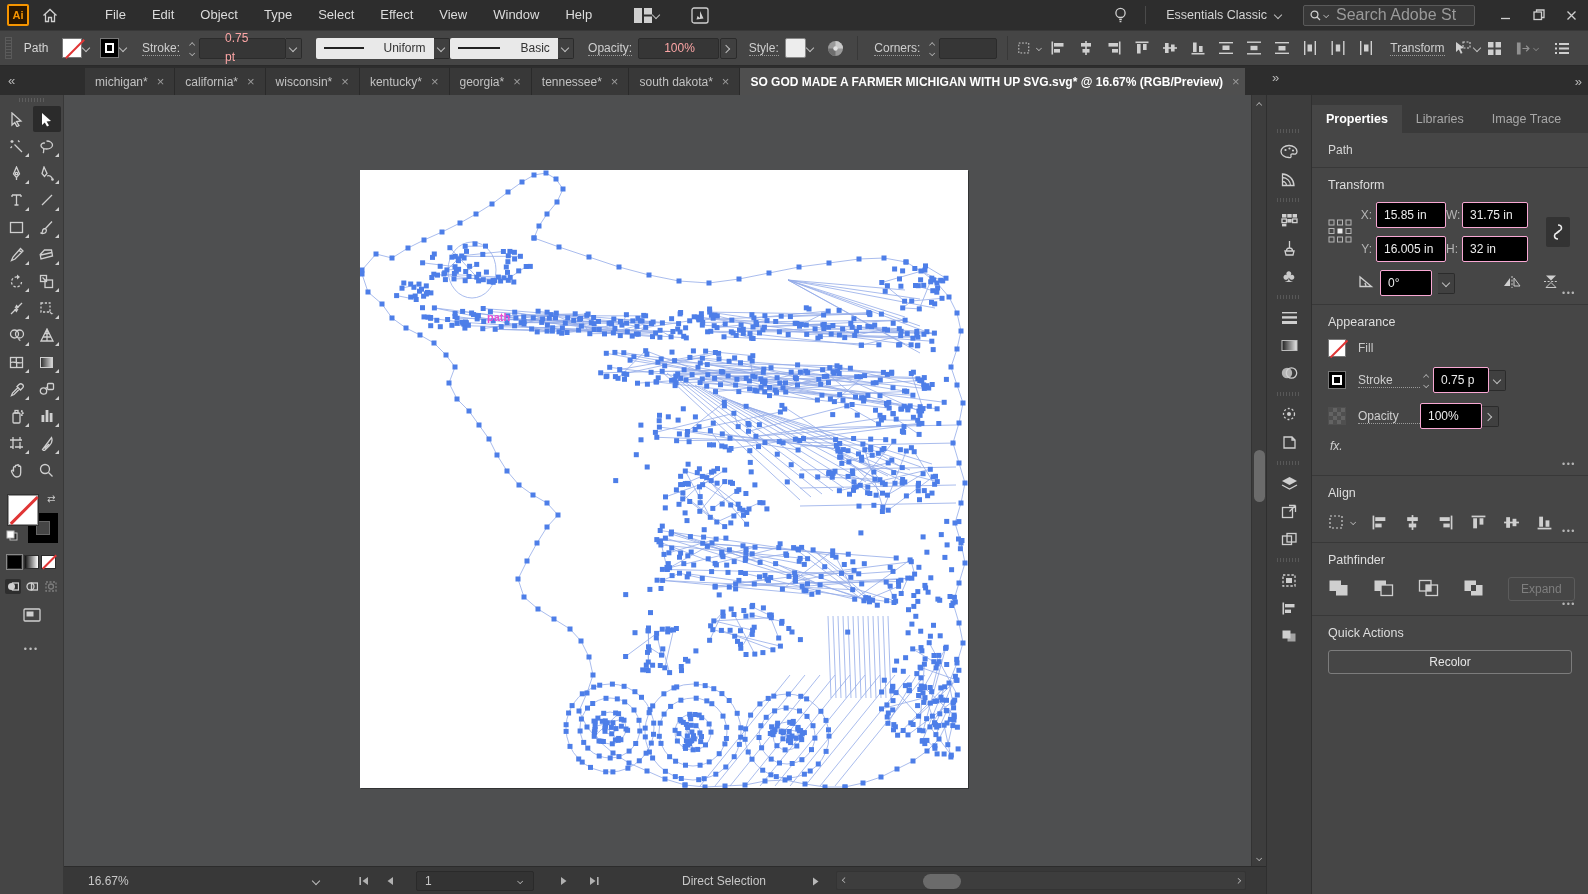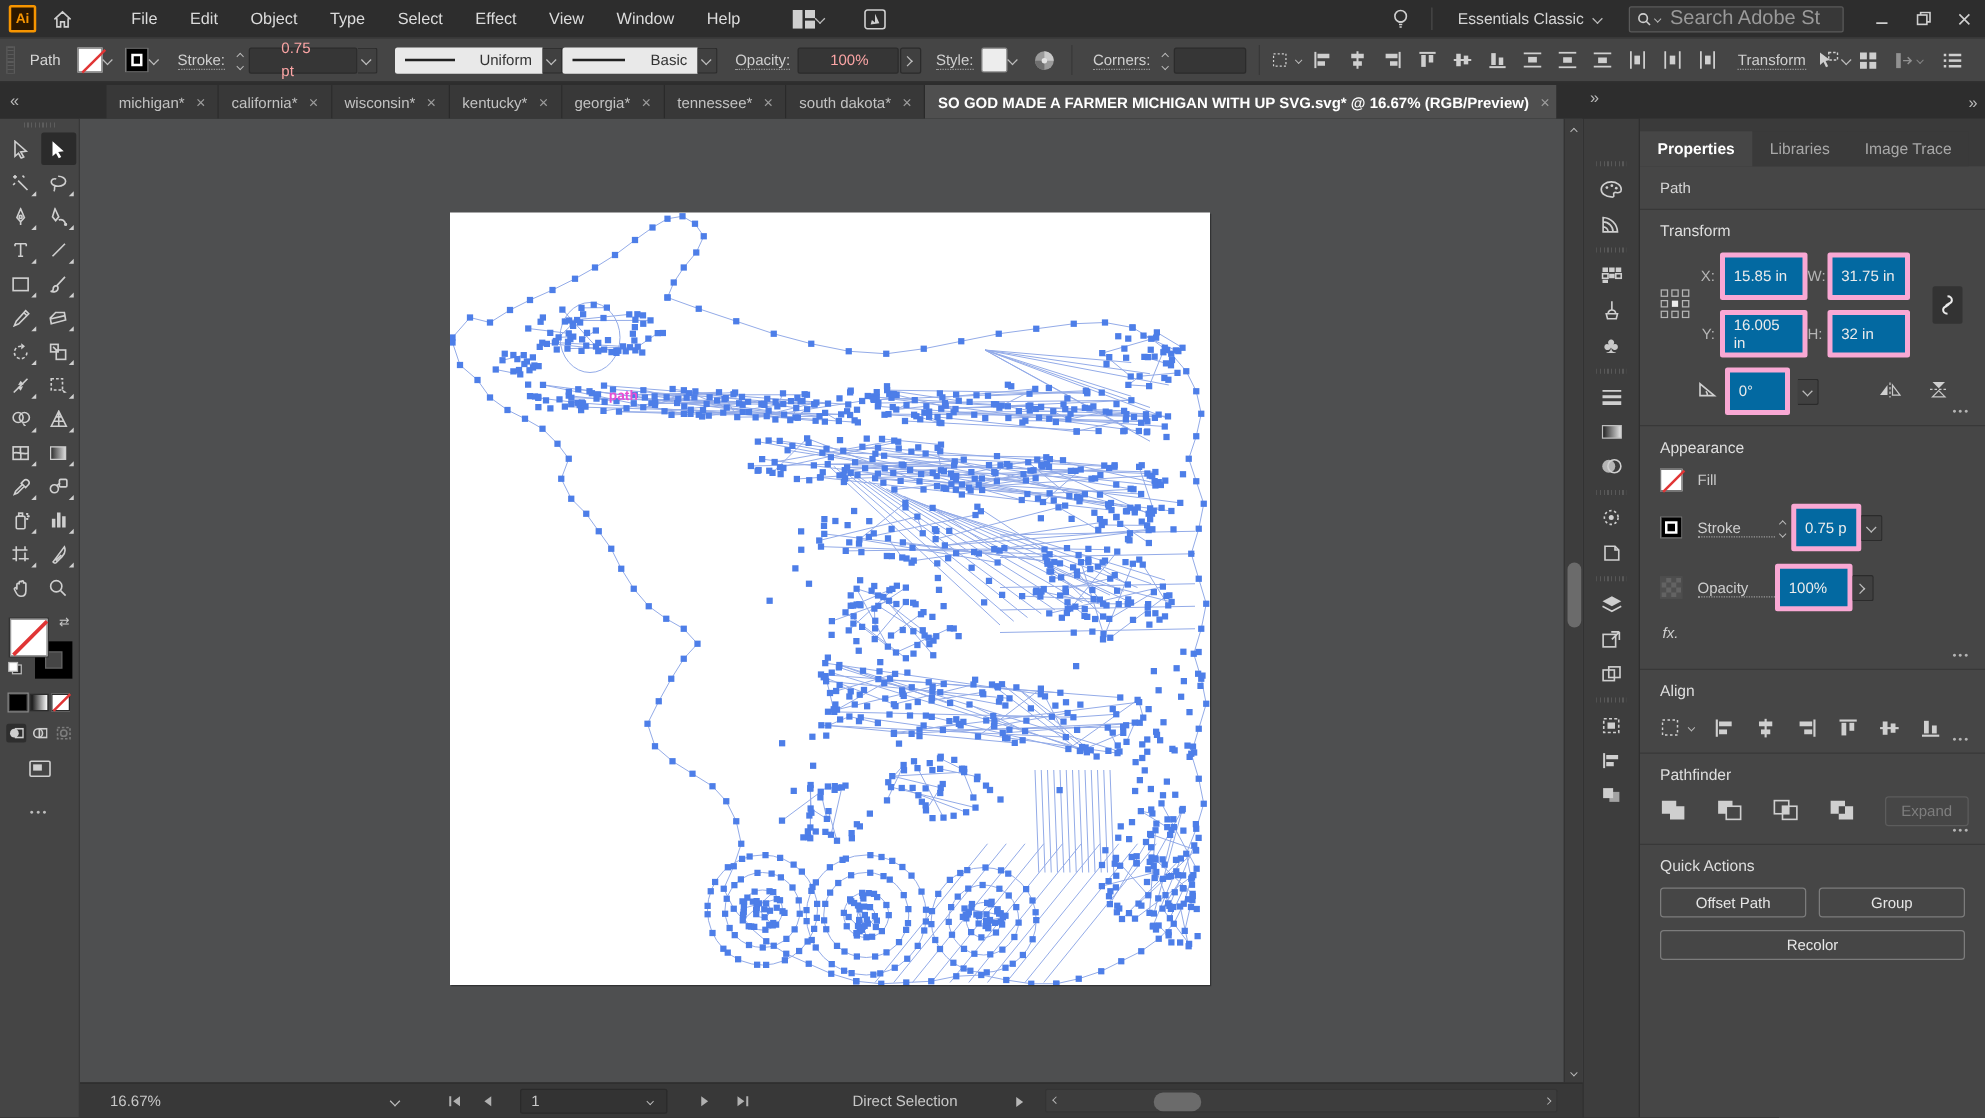--- a/index.html
+++ b/index.html
@@ -115,21 +115,21 @@
   .ptabs{display:flex;background:#3a3a3a;padding-top:10px}
   .ptab{padding:7px 14px;font-size:12.5px;color:#a8a8a8;background:#3a3a3a}
   .ptab.active{background:#464646;color:#ffffff;font-weight:bold}
   .pscroll{flex:1;overflow:hidden}
   .section{padding:10px 16px 8px;border-bottom:1px solid #383838;position:relative}
   .sec-title{color:#dedede;font-size:12.5px;margin-bottom:10px}
   .objtype{padding:10px 16px;border-bottom:1px solid #383838;color:#d6d6d6}
   .more{position:absolute;right:12px;bottom:6px;color:#b5b5b5;letter-spacing:1.5px;font-size:9px}
   .tgrid{display:grid;grid-template-columns:30px 18px 70px 16px 66px 1fr;row-gap:8px;align-items:center}
   .flabel{color:#b5b5b5;text-align:right;padding-right:4px}
-  .pfield{background:#0369a1;border:4px solid #f9a8d4;border-radius:2px;height:38px;display:flex;align-items:center;padding:0 7px;color:#ececec}
+  .pfield{background:#000000;border:1px solid #f9a8d4;border-radius:2px;height:26px;display:flex;align-items:center;padding:0 7px;color:#ececec}
   .linkbox{width:24px;height:30px;background:#333;border-radius:2px;display:flex;align-items:center;justify-content:center;justify-self:end;margin-right:2px}
   .angle-row{display:flex;align-items:center;gap:6px;margin-top:8px}
   .appear-row{display:grid;grid-template-columns:30px 62px 1fr;align-items:center;margin-bottom:10px}
   .asw{width:18px;height:18px;border:1px solid #777;background:#fff;position:relative}
   .asw.none::after{content:"";position:absolute;left:-2px;top:8px;width:24px;height:2px;background:#e03535;transform:rotate(-45deg)}
   .asw.strokebox{background:#000;box-shadow:inset 0 0 0 3px #000,inset 0 0 0 5px #fff,inset 0 0 0 9px #000}
   .asw.checker{background:conic-gradient(#777 25%,#555 0 50%,#777 0 75%,#555 0);background-size:8px 8px;opacity:.6;border-color:#555}
   .ctlgroup{display:flex;align-items:center}
   .align-icons{display:flex;align-items:center;gap:9px}
   .pf-row{display:flex;align-items:center;gap:24px}
@@ -2938,22 +2938,18 @@
                   <path class="fl" d="M1.5 1.5 H13 V6 H8 V12 H1.5 Z"></path>
                   <path class="fl" d="M19.5 16.5 H8 V12 H13 V6 H19.5 Z"></path>
                 </svg></span>
             <span class="btn disabled">Expand</span>
           </div>
           <span class="more">•••</span>
         </div>
 
         <div class="section" style="border-bottom:none">
           <div class="sec-title">Quick Actions</div>
-          <div class="qa-grid">
-            <button class="btn">Offset Path</button>
-            <button class="btn">Group</button>
-          </div>
           <button class="btn qa-full" style="width:100%">Recolor</button>
         </div>
       </div>
     </aside>
   </div>
 </div>
 
 </body></html>

